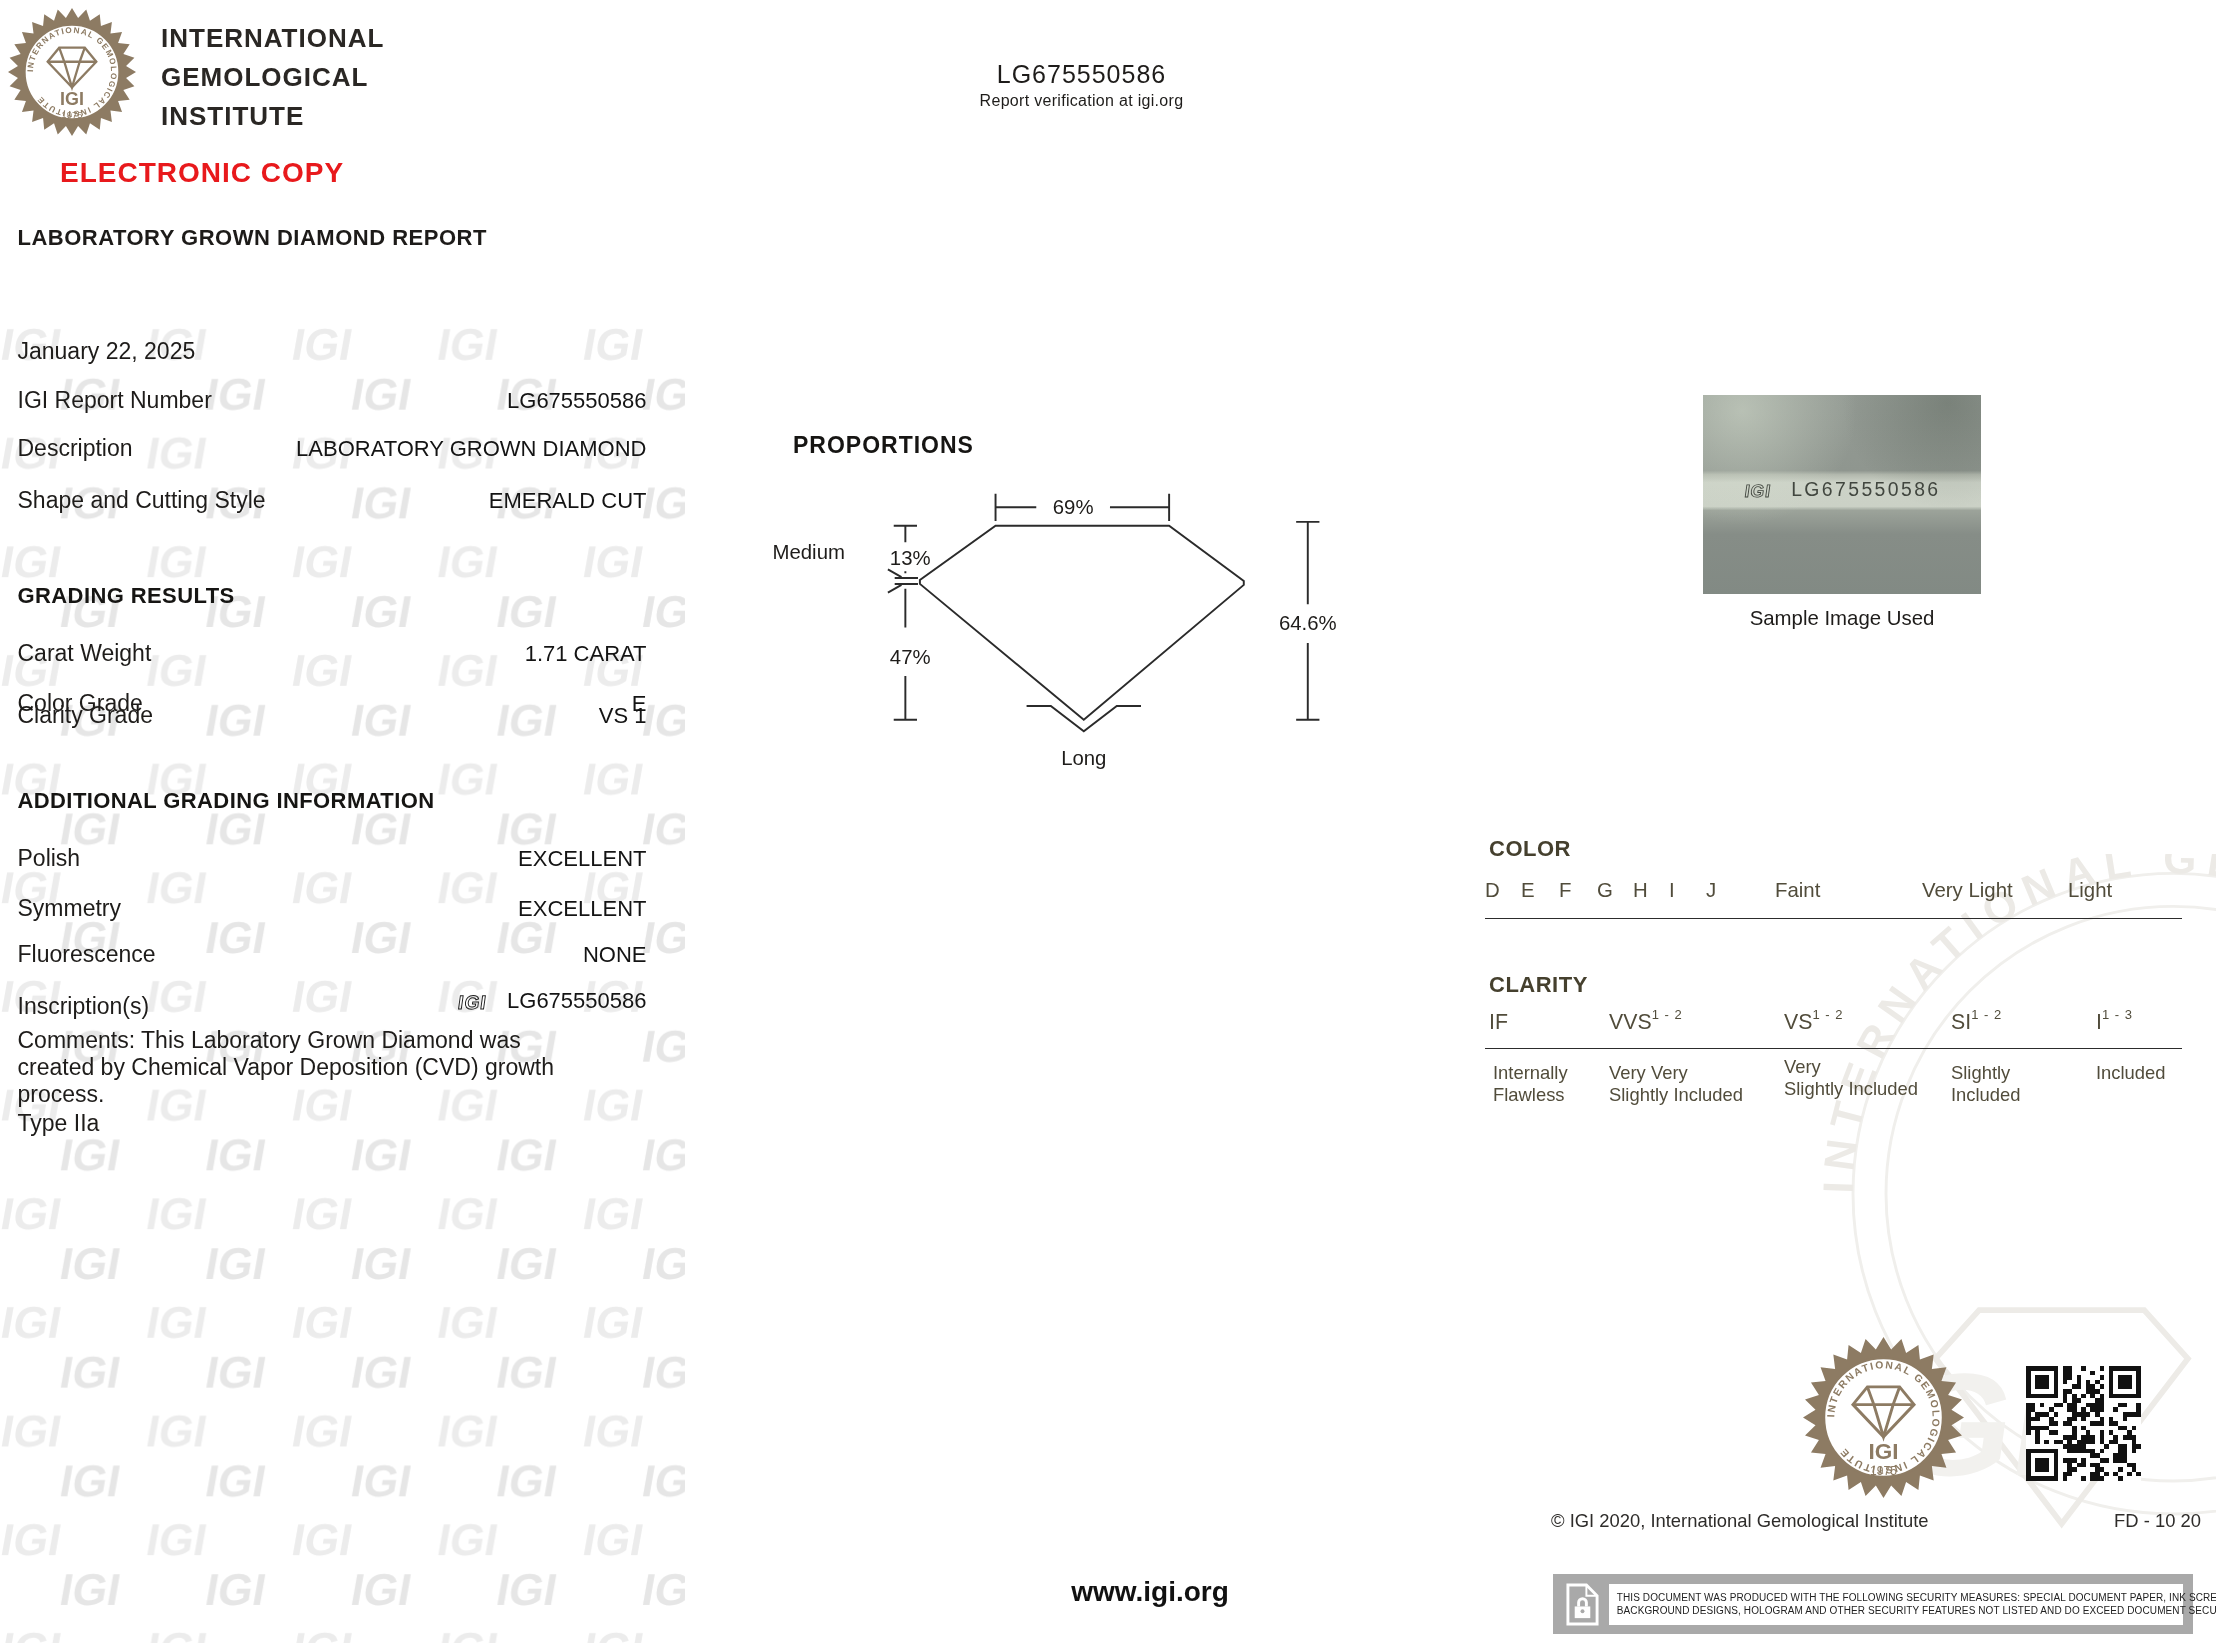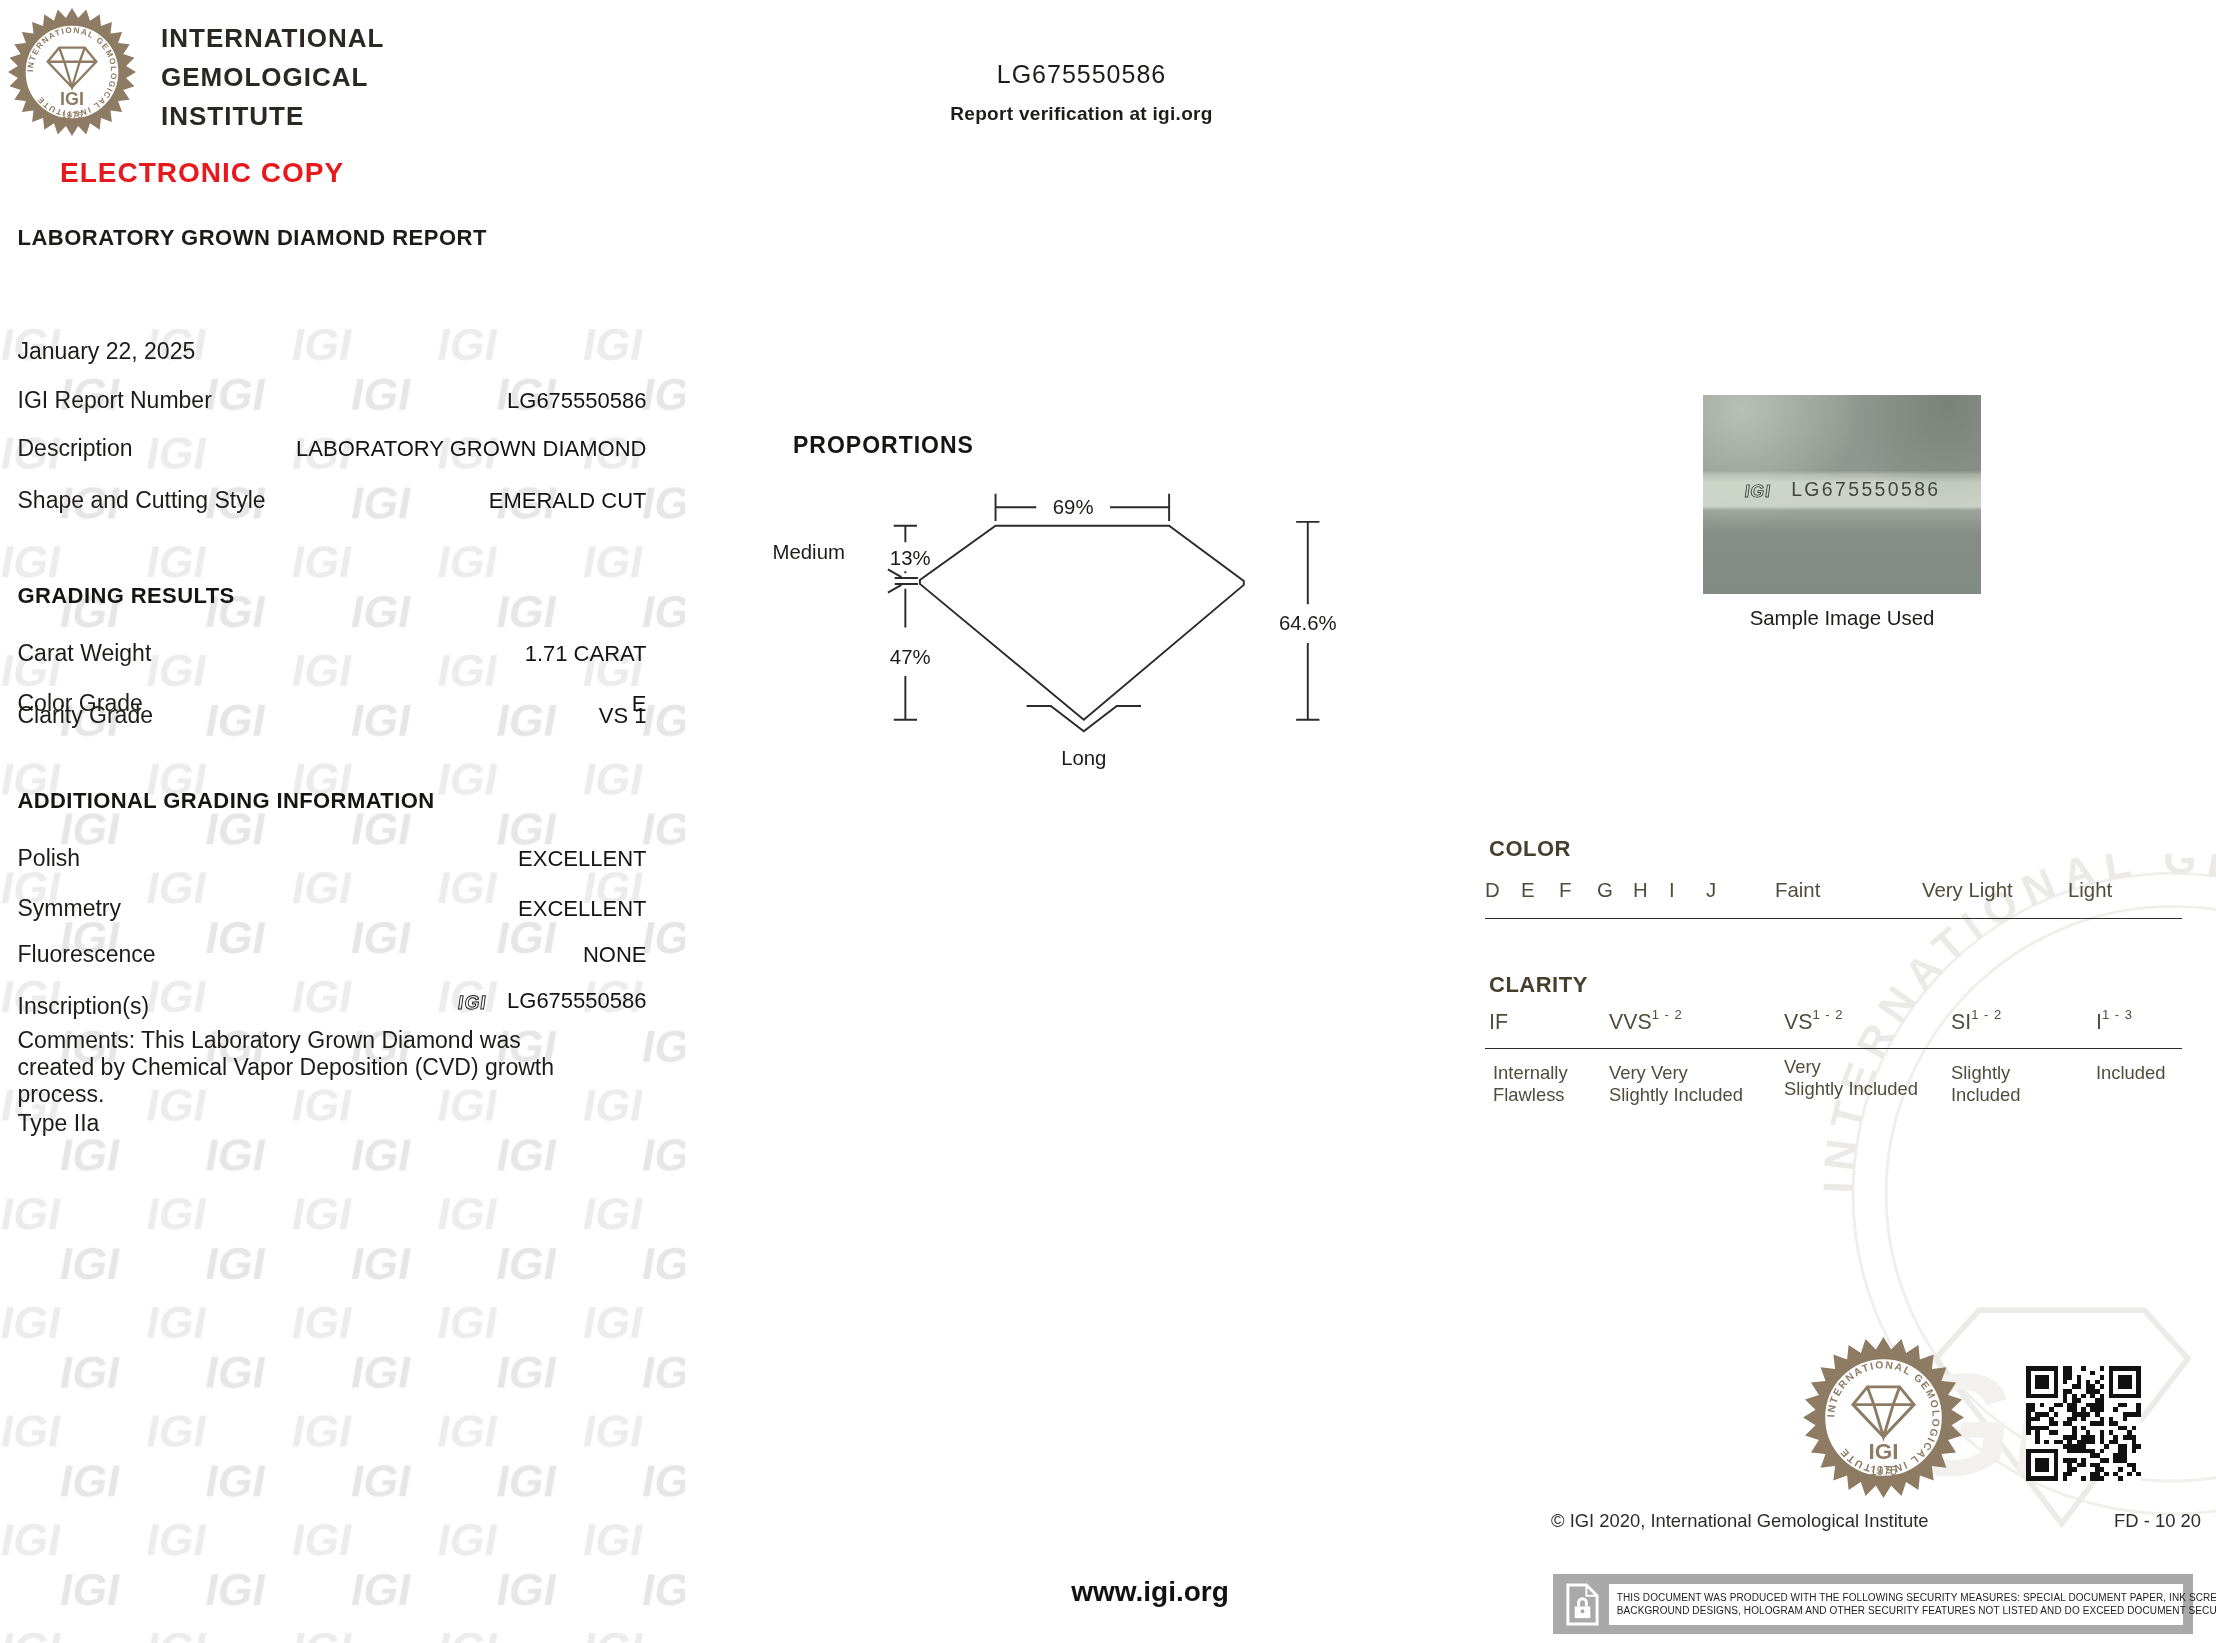--- a/index.html
+++ b/index.html
@@ -5,21 +5,21 @@
   html,body{margin:0;padding:0;background:#fff;}
   #page{position:relative;width:2216px;height:1644px;background:#ffffff;overflow:hidden;
         font-family:"Liberation Sans",sans-serif;color:#1e1c1a;}
   .abs{position:absolute;}
   
   .org-title{left:161px;top:19.4px;font-size:26px;font-weight:700;line-height:39px;letter-spacing:1px;color:#2a2724;}
   .ecopy{left:60px;top:157px;font-size:28px;font-weight:700;letter-spacing:1px;color:#e8191c;}
   .rep-title{left:17.5px;top:225px;font-size:22px;font-weight:700;letter-spacing:0.5px;color:#1d1b19;}
   .head-center{left:873px;top:60px;width:417px;text-align:center;}
   .head-num{font-size:25px;letter-spacing:1px;}
-  .head-verif{font-size:19px;margin-top:14px;letter-spacing:0.3px;font-weight:bold;}
+  .head-verif{font-size:16px;margin-top:3px;letter-spacing:0.3px;}
   
   .row{position:absolute;left:17.5px;width:629px;display:flex;justify-content:space-between;align-items:baseline;}
   .lbl{font-size:23px;color:#1e1c1a;}
   .val{font-size:22px;color:#141414;text-align:right;white-space:nowrap;}
   .sec{position:absolute;left:17.5px;font-size:22px;font-weight:700;letter-spacing:0.4px;color:#161513;}
   .comments{left:17.5px;top:1027px;width:582px;font-size:23px;line-height:27px;color:#1e1c1a;}
   .typeline{left:17.5px;top:1110px;font-size:23px;color:#1e1c1a;}
   .insc-val{display:flex;align-items:center;gap:7.8px;}
   
   .prop-head{left:793px;top:432px;font-size:23px;font-weight:700;letter-spacing:1px;color:#161513;}

